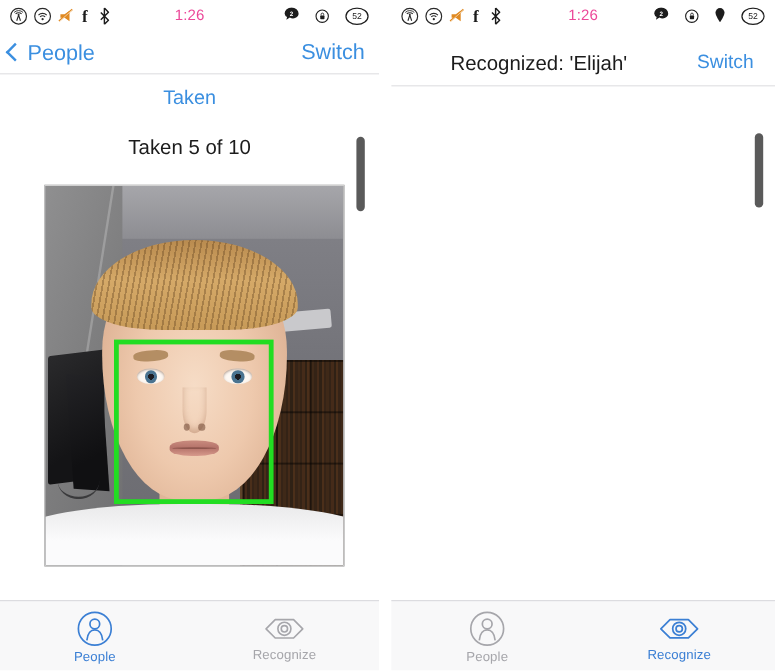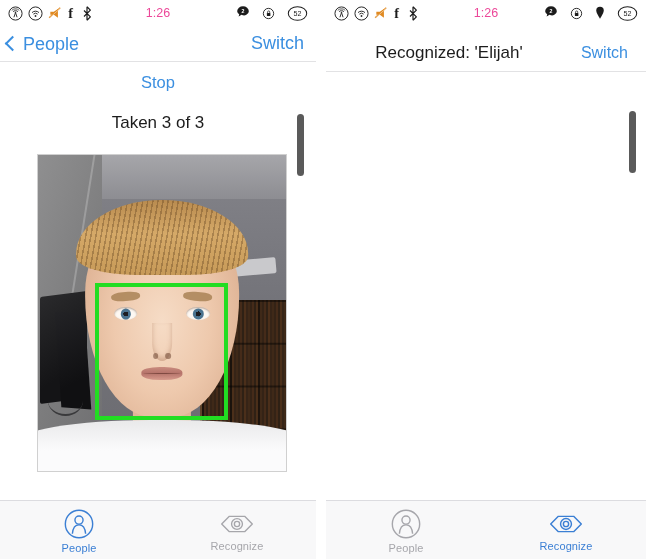--- a/index.html
+++ b/index.html
@@ -406,22 +406,22 @@
     </div>
 
     <div class="navbar navbar-left">
       <div class="nav-back">
         <span class="chev"></span>
         <span>People</span>
       </div>
       <div class="nav-action">Switch</div>
     </div>
 
-    <div class="stop-btn">Stop</div>
-    <div class="taken-label">Taken 3 of 3</div>
+    <div class="stop-btn">Taken</div>
+    <div class="taken-label">Taken 5 of 10</div>
 
     <div class="preview preview-left">
       <div class="scene">
         <div class="wall-back"></div>
         <div class="ceiling"></div>
         <div class="wall-left"></div>
         <div class="wall-corner"></div>
         <div class="monitor"></div>
         <div class="monitor2"></div>
         <div class="cable"></div>

